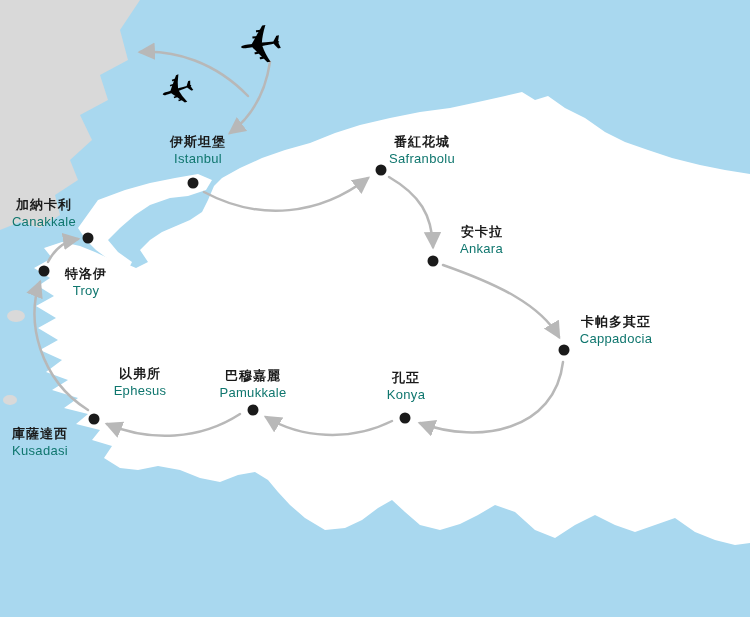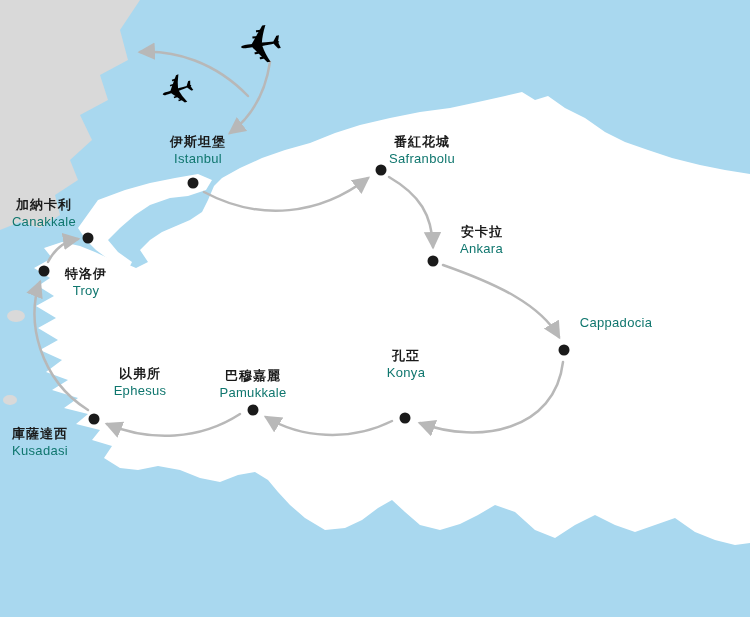--- a/index.html
+++ b/index.html
@@ -97,24 +97,25 @@
     <span class="city-zh">番紅花城</span>
     <span class="city-en">Safranbolu</span>
   </div>
 
   <div class="city-label" style="left:408px;top:224px;width:95px;text-align:right;">
     <span class="city-zh">安卡拉</span>
     <span class="city-en">Ankara</span>
   </div>
 
   <div class="city-label" style="left:566px;top:314px;width:100px;">
+    <span class="city-zh">卡帕多其亞</span>
     <span class="city-en">Cappadocia</span>
   </div>
 
-  <div class="city-label" style="left:362px;top:348px;width:88px;">
+  <div class="city-label" style="left:362px;top:370px;width:88px;">
     <span class="city-zh">孔亞</span>
     <span class="city-en">Konya</span>
   </div>
 
   <div class="city-label" style="left:204px;top:368px;width:98px;">
     <span class="city-zh">巴穆嘉麗</span>
     <span class="city-en">Pamukkale</span>
   </div>
 
   <div class="city-label" style="left:98px;top:366px;width:84px;">

